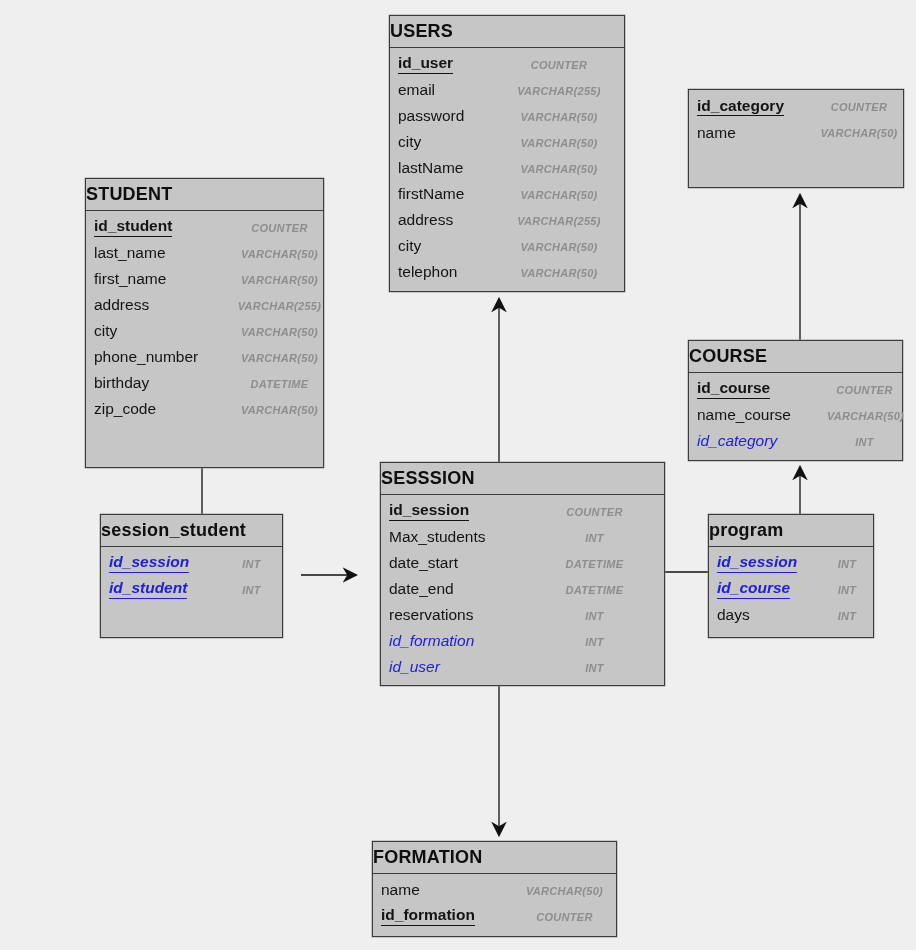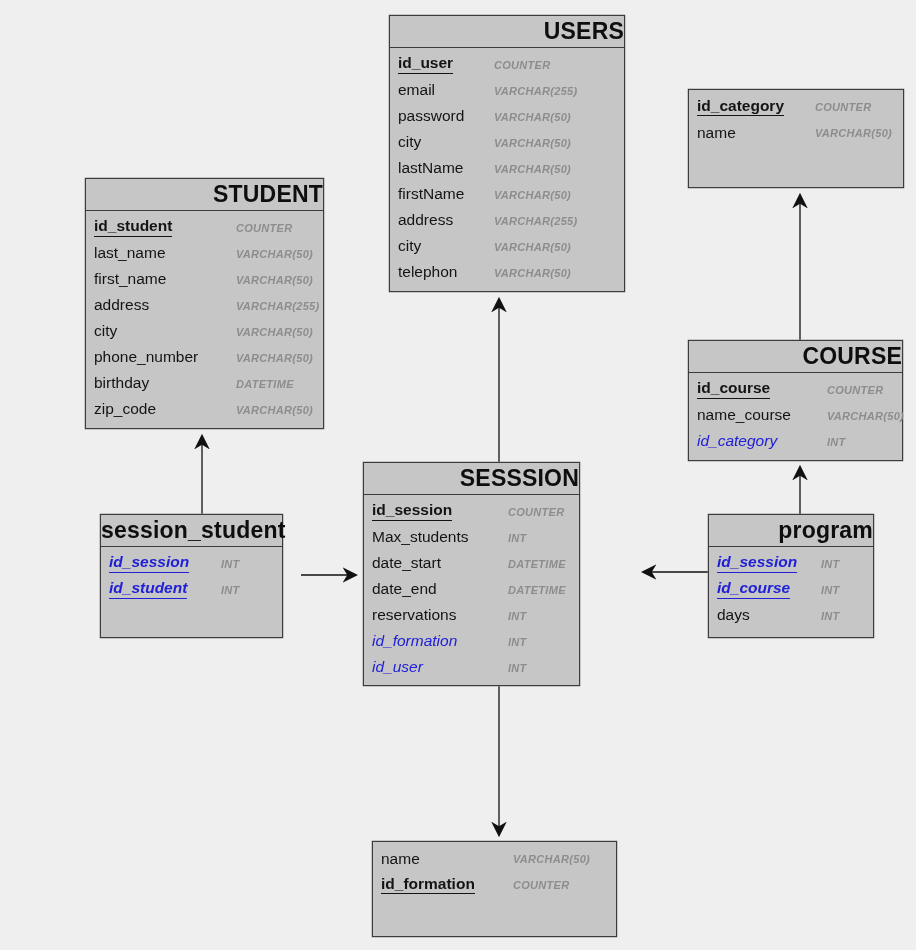--- a/index.html
+++ b/index.html
@@ -2,26 +2,26 @@
 <html><head>
 <meta charset="utf-8">
 <style>
   * { margin:0; padding:0; box-sizing:border-box; }
   html,body { background:#efefef; }
   body { font-family:"Liberation Sans", sans-serif; }
   .canvas { position:relative; width:916px; height:950px; background:#efefef; overflow:hidden; }
   .wires { position:absolute; left:0; top:0; width:916px; height:950px; }
   .tbl { position:absolute; background:#c6c6c6; border:1.6px solid #3c3c3c; box-shadow:0 0 0 0.4px #8a8a8a; }
   .tbl-title {
-    height:31.5px; line-height:31px; text-align:right;
-    font-weight:bold; font-size:23px; color:#0e0e0e;
+    height:31.5px; line-height:31px; text-align:left;
+    font-weight:bold; font-size:18px; color:#0e0e0e;
     border-bottom:1.6px solid #3c3c3c; letter-spacing:0.2px;
   }
   .rows { padding-top:4px; }
-  .row { display:grid; grid-template-columns:var(--nw,110px) 1fr; height:26px; align-items:center; padding-left:8px; }
+  .row { display:grid; grid-template-columns:var(--nw,110px) 1fr; height:26px; align-items:center; padding-left:8px;text-align:center; }
   .fname { font-size:15.5px; color:#141414; justify-self:start; line-height:1.05; white-space:nowrap; }
   .fname.pk { font-weight:bold; border-bottom:1.7px solid #141414; padding-bottom:1.5px; }
   .fname.fk { font-style:italic; color:#2020d6; }
   .fname.pkfk { font-weight:bold; font-style:italic; color:#2020d6; border-bottom:1.7px solid #2020d6; padding-bottom:1.5px; }
   .ftype { font-size:11px; font-weight:bold; font-style:italic; color:#8d8d8d; white-space:nowrap; letter-spacing:0.3px; }
 </style>
 </head>
 <body>
 
 <div class="canvas">
@@ -89,21 +89,21 @@
           <span class="fname pk">id_category</span>
           <span class="ftype">COUNTER</span>
         </div>
         <div class="row">
           <span class="fname">name</span>
           <span class="ftype">VARCHAR(50)</span>
         </div>
       </div>
   </div>
 
-  <div class="tbl" style="left:85px;top:178px;width:239px;height:251px;--nw:142px">
+  <div class="tbl" style="left:85px;top:178px;width:239px;height:290px;--nw:142px">
     <div class="tbl-title">STUDENT</div>
     <div class="rows">
         <div class="row">
           <span class="fname pk">id_student</span>
           <span class="ftype">COUNTER</span>
         </div>
         <div class="row">
           <span class="fname">last_name</span>
           <span class="ftype">VARCHAR(50)</span>
         </div>
@@ -145,21 +145,21 @@
           <span class="fname">name_course</span>
           <span class="ftype">VARCHAR(50)</span>
         </div>
         <div class="row">
           <span class="fname fk">id_category</span>
           <span class="ftype">INT</span>
         </div>
       </div>
   </div>
 
-  <div class="tbl" style="left:363px;top:462px;width:217px;height:224px;--nw:136px">
+  <div class="tbl" style="left:380px;top:462px;width:285px;height:224px;--nw:136px">
     <div class="tbl-title">SESSSION</div>
     <div class="rows">
         <div class="row">
           <span class="fname pk">id_session</span>
           <span class="ftype">COUNTER</span>
         </div>
         <div class="row">
           <span class="fname">Max_students</span>
           <span class="ftype">INT</span>
         </div>
@@ -212,20 +212,21 @@
           <span class="ftype">INT</span>
         </div>
         <div class="row">
           <span class="fname">days</span>
           <span class="ftype">INT</span>
         </div>
       </div>
   </div>
 
   <div class="tbl" style="left:372px;top:841px;width:245px;height:96px;--nw:132px">
+    <div class="tbl-title">FORMATION</div>
     <div class="rows">
         <div class="row">
           <span class="fname">name</span>
           <span class="ftype">VARCHAR(50)</span>
         </div>
         <div class="row">
           <span class="fname pk">id_formation</span>
           <span class="ftype">COUNTER</span>
         </div>
       </div>

